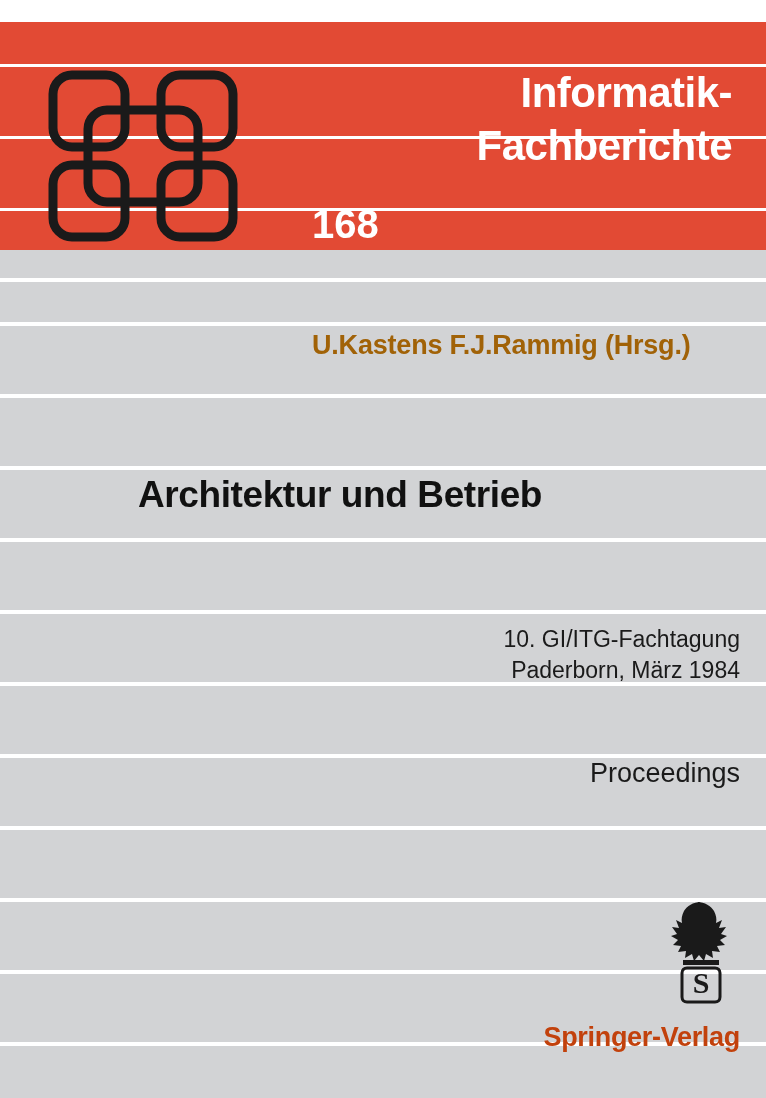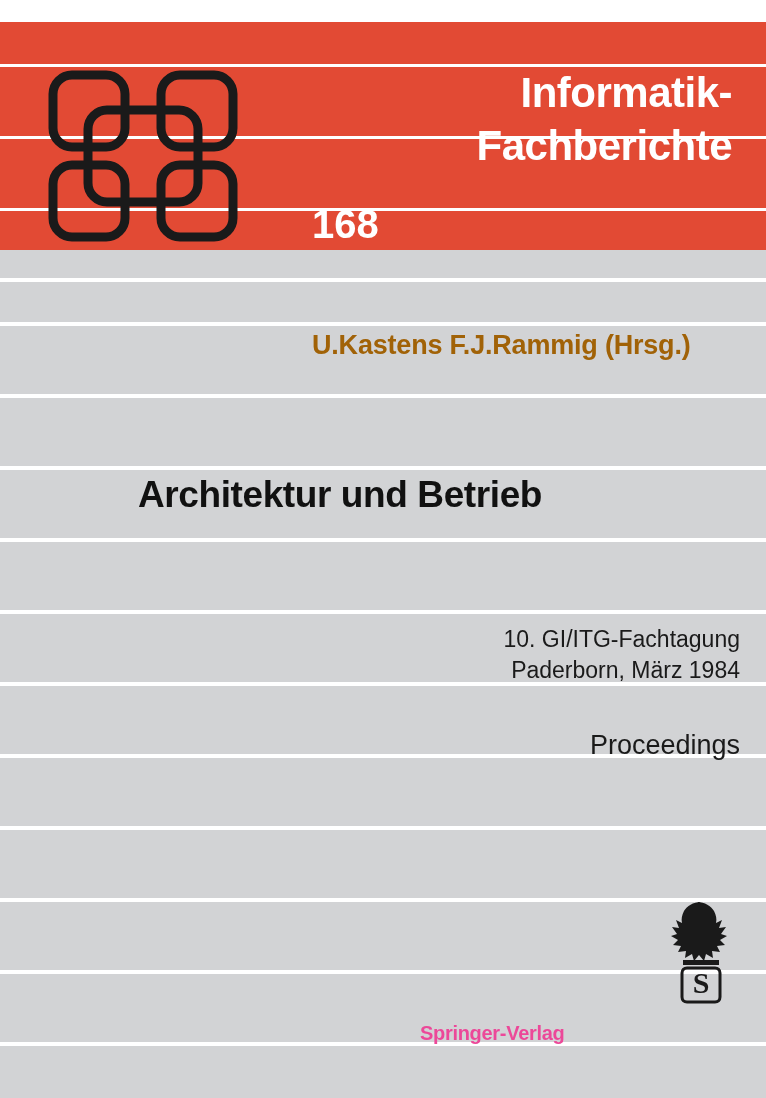--- a/index.html
+++ b/index.html
@@ -117,44 +117,44 @@
     color: #1a1a1a;
     font-size: 23px;
     line-height: 31px;
     font-weight: normal;
     margin-top: 12px;
   }
 
   .proceedings {
     position: absolute;
     left: 400px;
-    top: 730px;
+    top: 758px;
     width: 340px;
     text-align: right;
     color: #1a1a1a;
     font-size: 27px;
   }
 
   
   .publisher-logo {
     position: absolute;
     left: 664px;
     top: 900px;
     width: 74px;
     height: 104px;
   }
   .publisher-name {
     position: absolute;
     left: 420px;
     top: 1022px;
     width: 320px;
-    text-align: left;
-    color: #ec4899;
-    font-weight: bold;
-    font-size: 20px;
+    text-align: right;
+    color: #c2410c;
+    font-weight: bold;
+    font-size: 27px;
     letter-spacing: -0.3px;
   }
 </style>
 </head>
 <body>
 
 <div class="page">
 
   <div class="body-area">
     <div class="rule" style="top: 28px;"></div>

